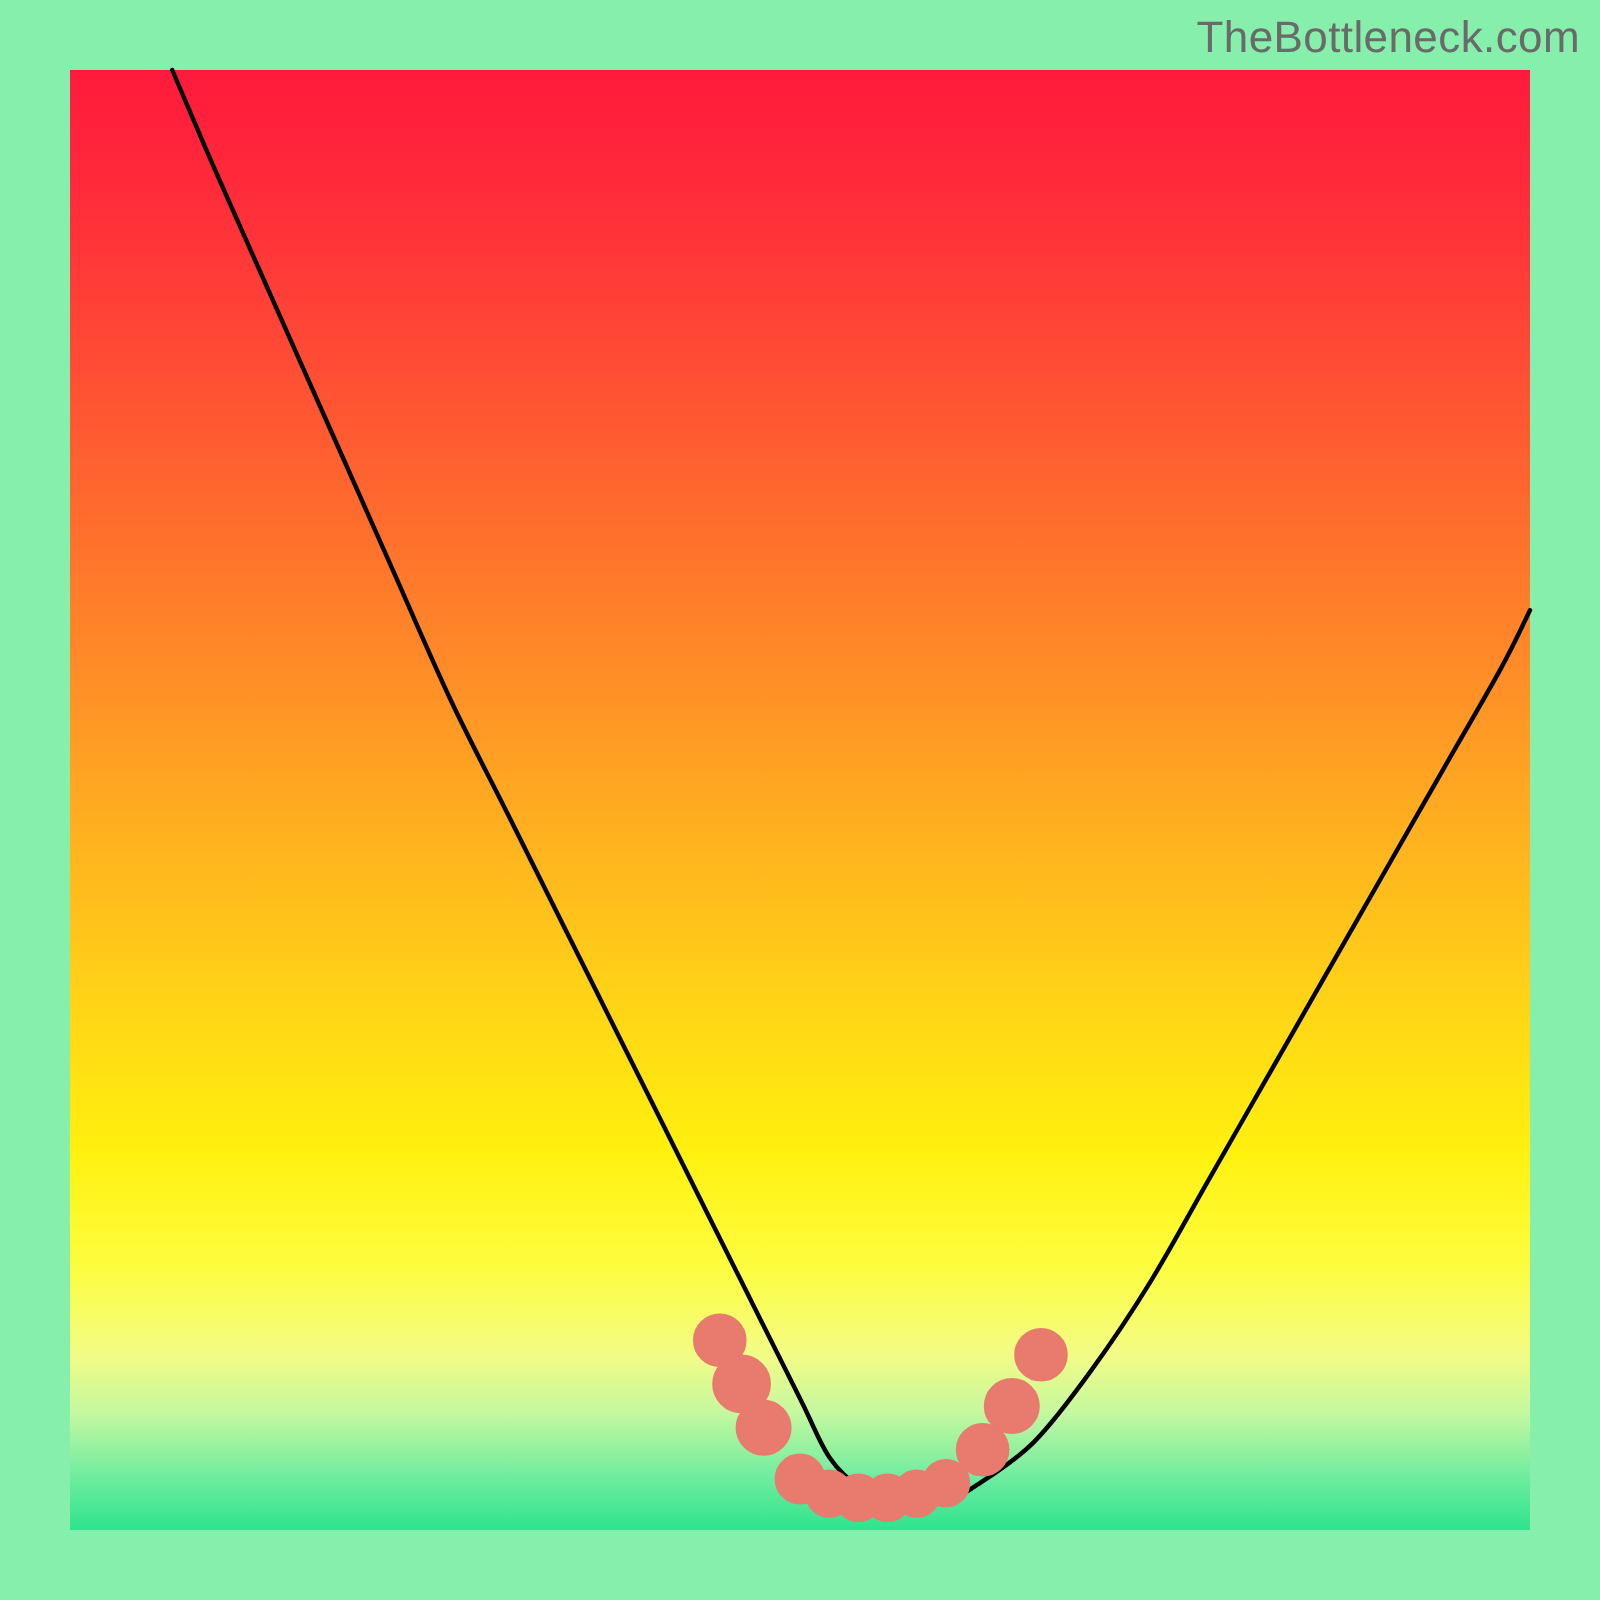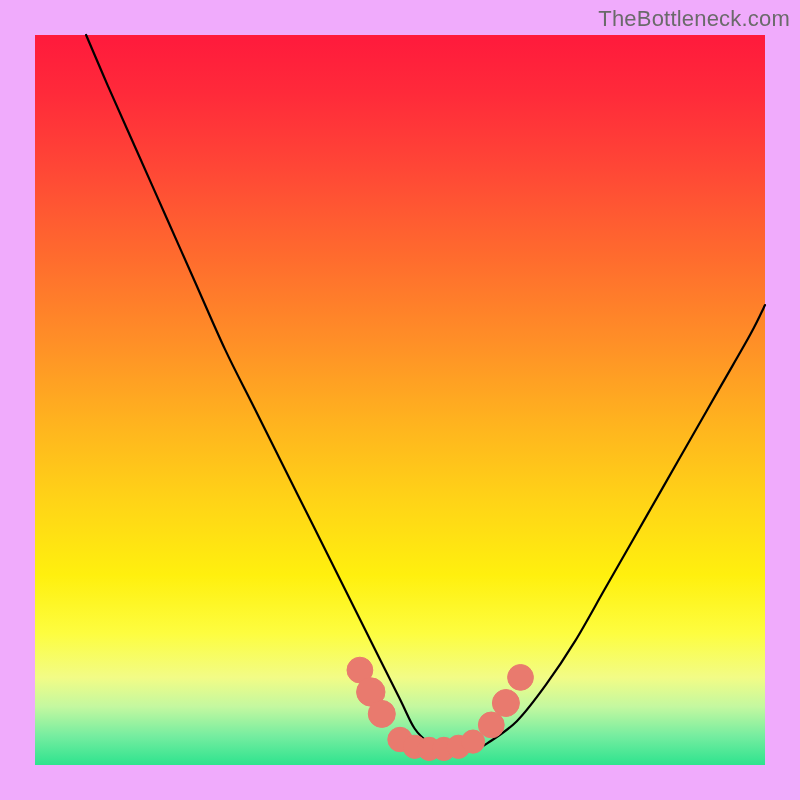--- a/index.html
+++ b/index.html
@@ -8,21 +8,21 @@
     width: 800px;
     height: 800px;
     overflow: hidden;
     background: #000;
     font-family: Arial, Helvetica, sans-serif;
   }
   .frame {
     position: relative;
     width: 800px;
     height: 800px;
-    background: #f0abfc;
+    background: #86efac;
   }
   .plot-area {
     position: absolute;
     left: 35px;
     top: 35px;
     width: 730px;
     height: 730px;
     
     background: linear-gradient(to bottom,
       #ff1a3c 0%,

